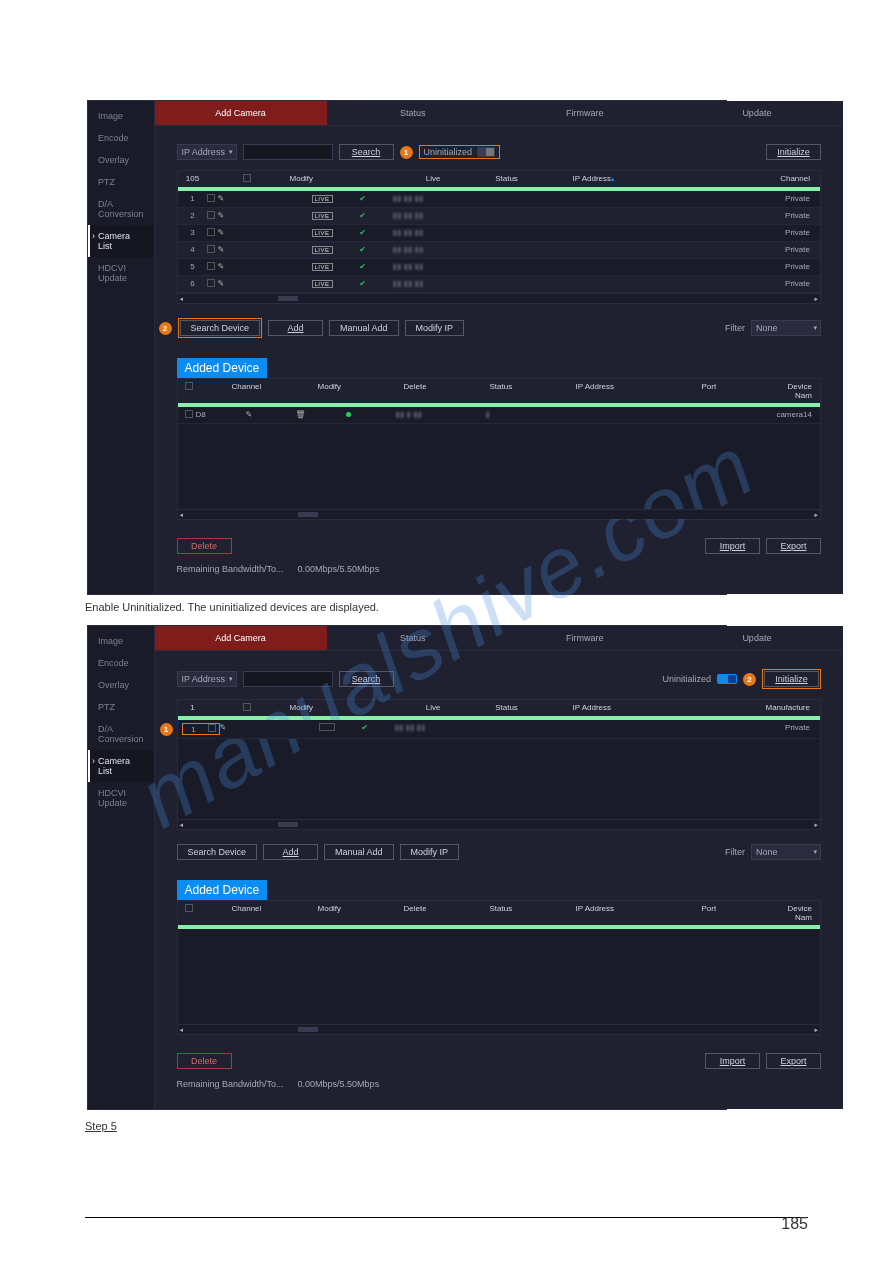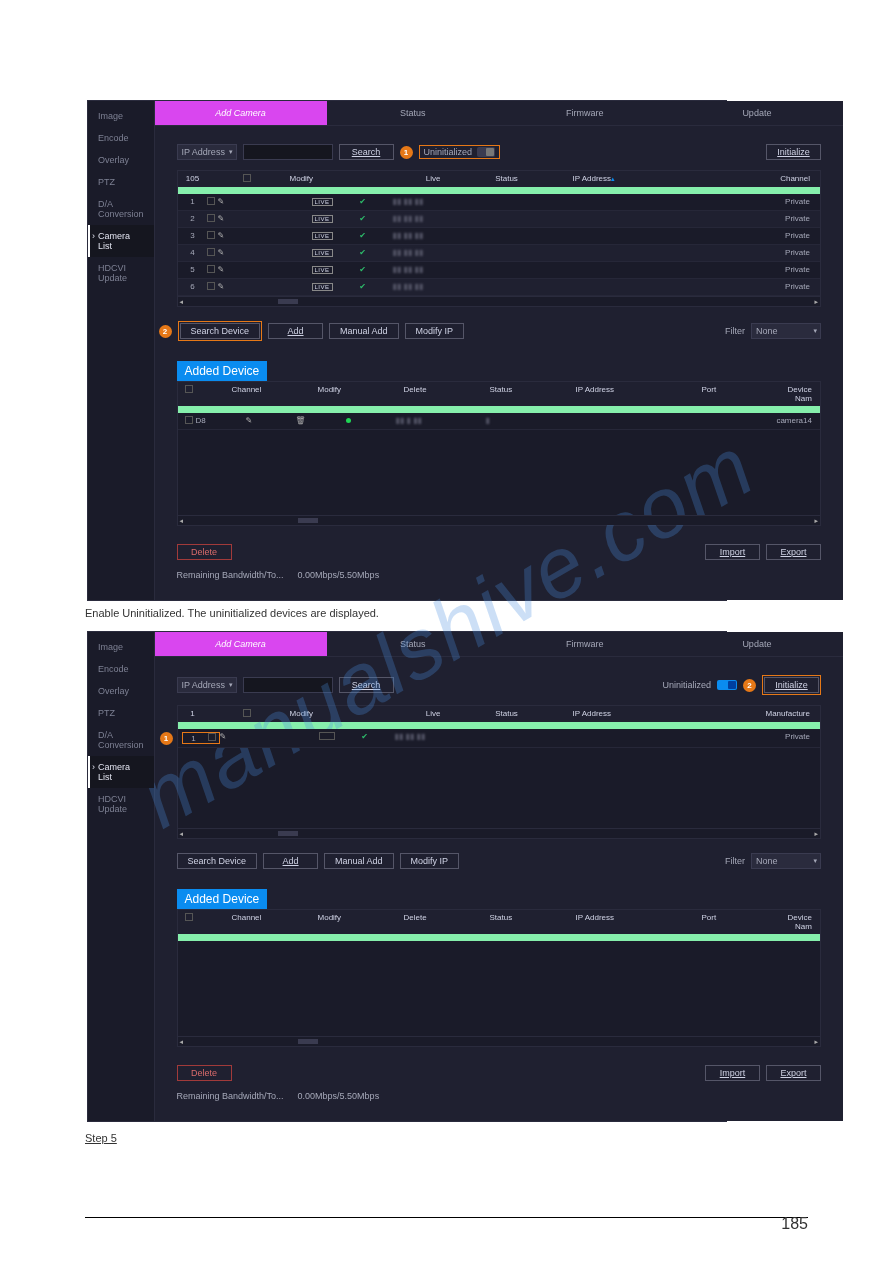--- a/index.html
+++ b/index.html
@@ -8,37 +8,37 @@
   .figure-caption { font-size: 11px; color: #333; margin: 6px 0 12px 0; }
   .app-window { width: 640px; background: #1f2030; border: 1px solid #2a2b3d; display: flex; font-size: 9px; color: #a5a8b8; margin-left: 2px; }
   .sidebar { width: 118px; background: #1a1b29; border-right: 1px solid #2a2b3d; padding-top: 4px; }
   .side-item { padding: 6px 10px; color: #7d8093; font-size: 9px; cursor: pointer; }
   .side-item.active { background: #15161f; border-left: 2px solid #fff; color: #e0e2ee; padding-left: 8px; position: relative; }
   .side-item.active::before { content: '›'; position: absolute; left: -6px; color:#e0e2ee; display:none;}
   .side-arrow { position:absolute; left:2px; color:#e0e2ee;}
   .main { flex: 1; background: #1f2030; }
   .tabs { display: flex; border-bottom: 1px solid #2a2b3d; }
   .tab { flex: 1; text-align: center; padding: 7px 0; color: #a5a8b8; background: #1f2030; cursor: pointer; font-size: 9px; }
-  .tab.active { background: #d946ef; color: #fff; font-style: italic; }
+  .tab.active { background: #7f1d1d; color: #fff; }
   .panel { padding: 18px 22px 10px 22px; }
   .row { display: flex; align-items: center; gap: 6px; margin-bottom: 10px; }
   .select { background: #2a2b3d; border: 1px solid #3a3b50; color: #a5a8b8; height: 16px; width: 60px; font-size: 9px; padding: 0 4px; display:flex; align-items:center; position:relative;}
   .select::after{content:'▾'; position:absolute; right:3px; font-size:7px;}
   .input { background: #15161f; border: 1px solid #3a3b50; height: 16px; width: 90px; }
   .btn { background: #1f2030; border: 1px solid #555668; color: #cfd2e4; height: 16px; padding: 0 10px; font-size: 9px; display: inline-flex; align-items: center; cursor: pointer; }
   .btn.wide { width: 55px; justify-content: center; text-decoration: underline; }
   .btn.del { border-color: #a13a3a; color: #d96b6b; width:55px; justify-content:center;}
   .marker { width: 13px; height: 13px; border-radius: 50%; background: #e67817; color: #fff; font-size: 8px; display: inline-flex; align-items: center; justify-content: center; font-weight: bold; z-index: 10; position: relative; }
   .orange-box { border: 1.5px solid #e67817; padding: 1px; display: inline-flex; align-items: center; }
   .toggle-off { width: 18px; height: 10px; background: #3a3b50; border-radius: 2px; position: relative; display:inline-block; }
   .toggle-off::after { content:''; position:absolute; right:1px; top:1px; width:8px; height:8px; background:#777; border-radius:1px;}
   .toggle-on { width: 20px; height: 10px; background: #0a8cf0; border-radius: 2px; position: relative; display:inline-block; }
   .toggle-on::after { content:''; position:absolute; right:1px; top:1px; width:8px; height:8px; background:#0040a0; border-radius:1px;}
   .grid { border: 1px solid #2a2b3d; }
-  .grid-head { display: flex; background: #1f2030; border-bottom: 7px solid #86efac; padding: 3px 4px; font-size: 8px; color: #cfd2e4; gap: 36px;}
+  .grid-head { display: flex; background: #1f2030; border-bottom: 4px solid #86efac; padding: 3px 4px; font-size: 8px; color: #cfd2e4; gap: 36px;}
   .grid-row { display: flex; padding: 3px 4px; font-size: 8px; border-bottom: 1px solid #262738; background:#1a1b29;}
   .grid-row.alt{ background:#1f2030;}
   .c-num{ width:22px; text-align:center;}
   .c-chk{ width:14px; text-align:center;}
   .c-mod{ width:55px; text-align:left;}
   .c-live{ width:60px; text-align:right;padding-left:15px;}
   .c-stat{ width:60px; text-align:center;}
   .c-ip{ width:100px; text-align:left;}
   .c-manu{ flex:1; text-align:right; padding-right:6px;}
   .check{ color:#2dbb6a; font-size:8px;}

